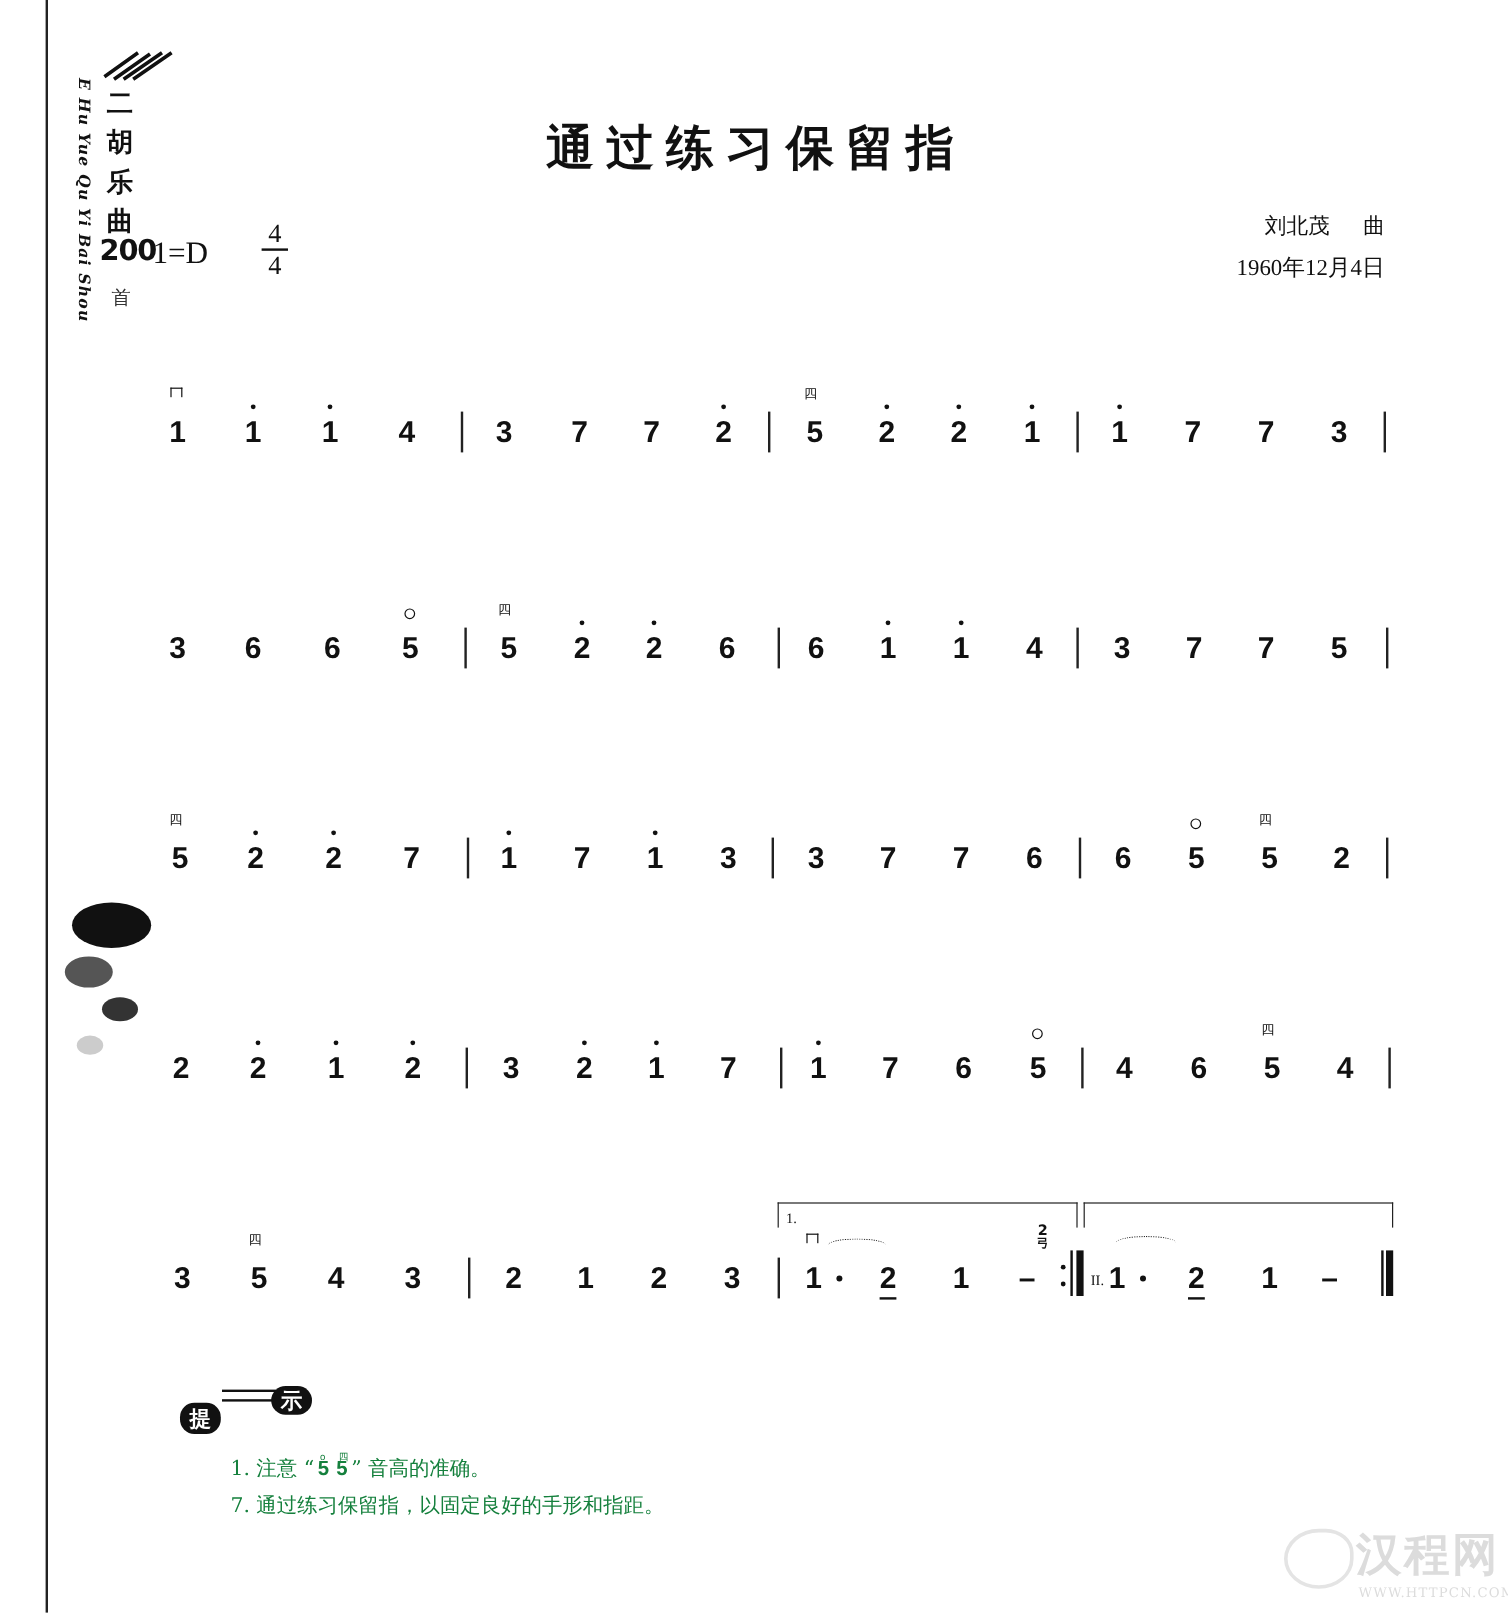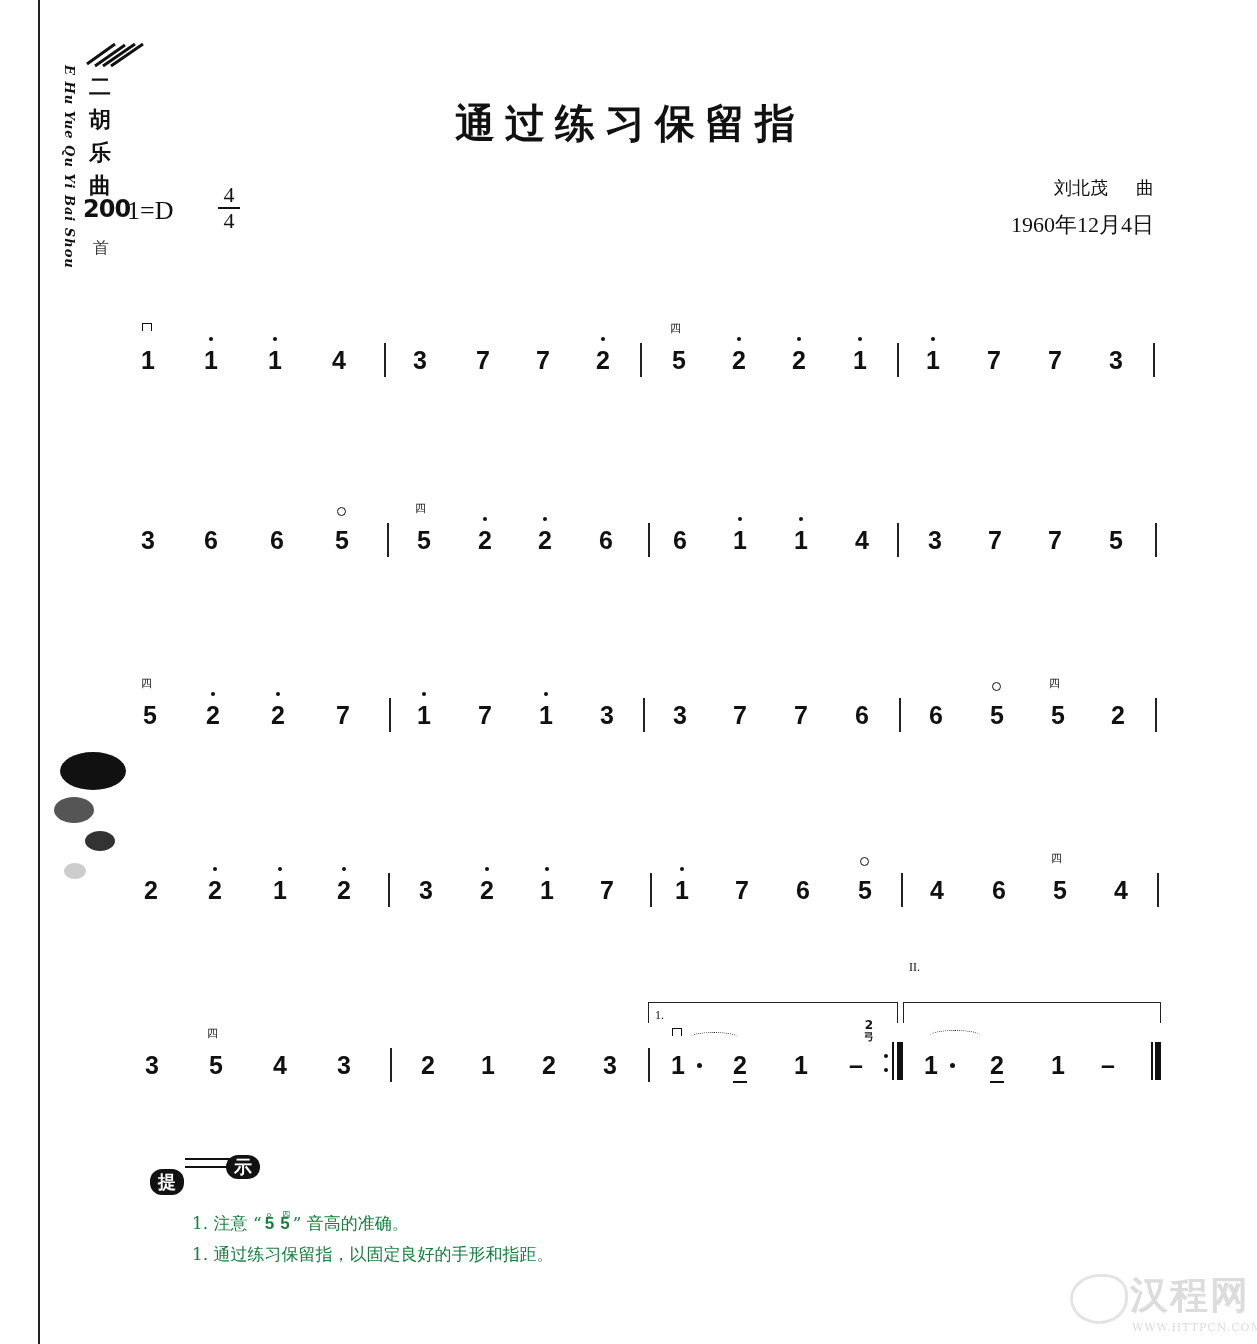--- a/index.html
+++ b/index.html
@@ -21,21 +21,21 @@
   .brand-unit { position: absolute; left: 38px; top: 208px; font-size: 16px; color: #333; }
 
   .title { position: absolute; left: 455px; top: 96px; font-family: "DejaVu Serif", serif;
            font-weight: bold; font-size: 40px; letter-spacing: 10px; }
   .key { position: absolute; left: 127px; top: 196px; font-family: "Liberation Serif", serif; font-size: 26px; }
   .timesig { position: absolute; left: 218px; top: 184px; width: 22px; text-align: center;
              font-family: "Liberation Serif", serif; font-size: 22px; line-height: 22px; }
   .timesig .bar { height: 2px; background: #111; margin: 1px 0; }
   .composer { position: absolute; right: 103px; top: 176px; font-family: "DejaVu Serif", serif; font-size: 18px; }
   .composer .gap { display: inline-block; width: 28px; }
-  .date { position: absolute; right: 103px; top: 210px; font-family: "Liberation Serif", serif; font-size: 22px; }
+  .date { position: absolute; right: 103px; top: 210px; font-family: "Liberation Serif", serif; font-size: 19px; }
 
   
   .row { position: absolute; left: 0; width: 1257px; height: 80px; }
   .note { position: absolute; width: 30px; text-align: center; font-family: "Liberation Sans", sans-serif;
           font-weight: bold; font-size: 25px; line-height: 30px; }
   .note .dot { position: absolute; left: 13px; top: -8px; width: 4px; height: 4px; border-radius: 50%; background: #111; }
   .note .harm { position: absolute; left: 10px; top: -18px; width: 7px; height: 7px; border: 1.5px solid #111; border-radius: 50%; }
   .note .finger { position: absolute; left: 6px; top: -22px; font-size: 11px; font-weight: normal; line-height: 12px;
                   font-family: "DejaVu Sans", sans-serif; }
   .note .bow { position: absolute; left: 9px; top: -22px; width: 8px; height: 7px; border: 1.5px solid #111; border-bottom: none; }
@@ -204,21 +204,21 @@
       <div class="note" style="left: 1093px; top: 0px;"><span>–</span></div>
       <div class="barline" style="left: 390px; top: -2px;"></div>
       <div class="barline" style="left: 648px; top: -2px;"></div>
     </div>
   </div>
 
 <div>
   <div class="volta" style="left:648px; top:1002px; width:248px;"></div>
   <div class="volta-label" style="left:655px; top:1008px;">1.</div>
   <div class="volta" style="left:903px; top:1002px; width:256px;"></div>
-  <div class="volta-label" style="left:909px; top:960px;text-align:center;">II.</div>
+  <div class="volta-label" style="left:909px; top:1060px;text-align:center;">II.</div>
   <div class="slur" style="left:690px; top:1032px; width:48px;"></div>
   <div class="slur" style="left:930px; top:1030px; width:50px;"></div>
   <div style="position:absolute; left:864px; top:1020px; font-size:12px; font-weight:bold; line-height:11px; text-align:center;">
     <div>2</div>
     <div style="font-size:10px;">弓</div>
   </div>
   <div class="repdot" style="left:884px; top:1054px;"></div>
   <div class="repdot" style="left:884px; top:1068px;"></div>
   <div class="thin" style="left:892px; top:1042px;"></div>
   <div class="endbar" style="left:897px; top:1042px;"></div>
@@ -233,20 +233,20 @@
 
 <div class="tip-badge">
   <div class="lines"></div>
   <span class="ti">提</span>
   <span class="shi">示</span>
 </div>
 <div class="tips">
   <div>
     <span>1. 注意 “</span><span class="tip-note"><span class="m">o</span><span>5</span></span><span class="tip-note"><span class="m">四</span><span>5</span></span><span>” 音高的准确。</span>
   </div>
-  <div>1. 通过练习保留指，以固定良好的手形和指距。</div>
+  <div>7. 通过练习保留指，以固定良好的手形和指距。</div>
 </div>
 
 <div class="watermark">
   <div class="wm-logo"></div>
   <div class="wm-big">汉程网</div>
   <div class="wm-url">WWW.HTTPCN.COM</div>
 </div>
 
 </body></html>

